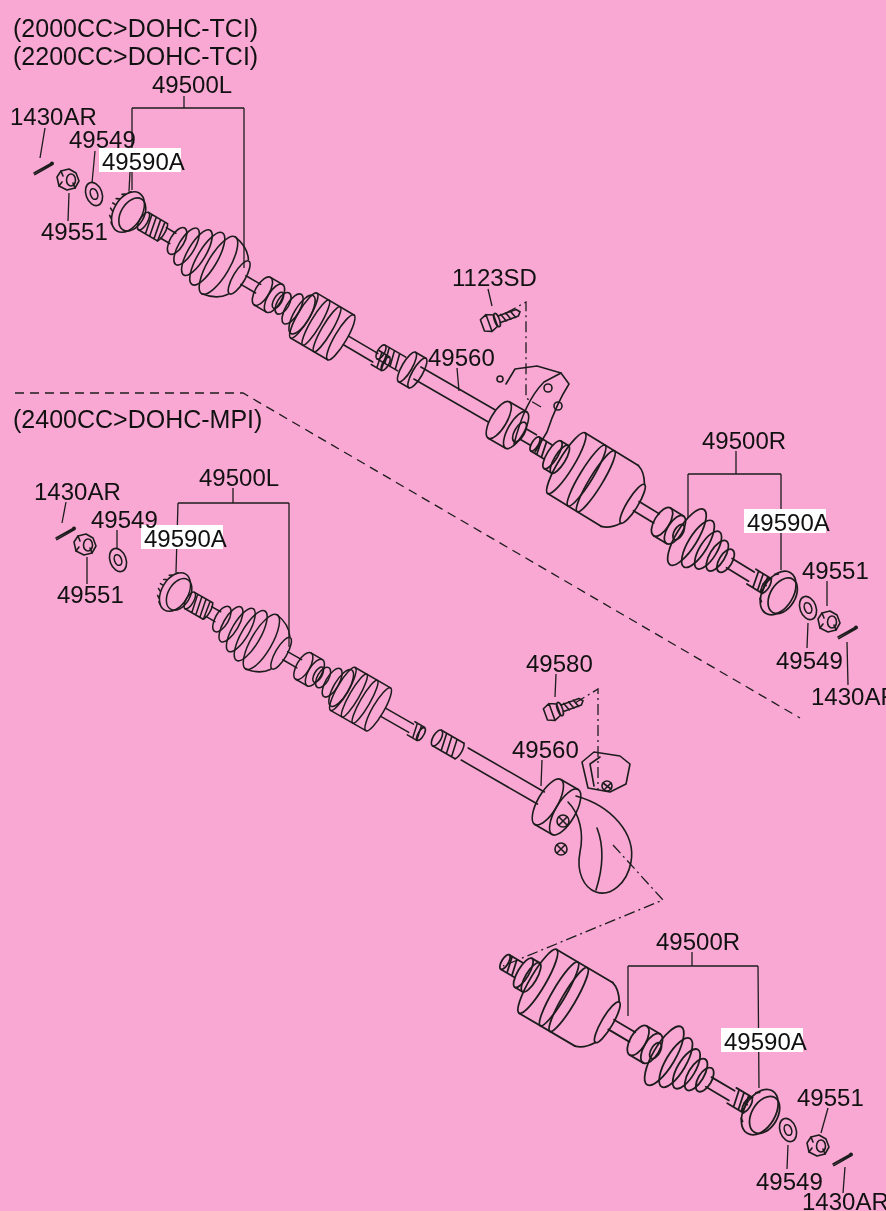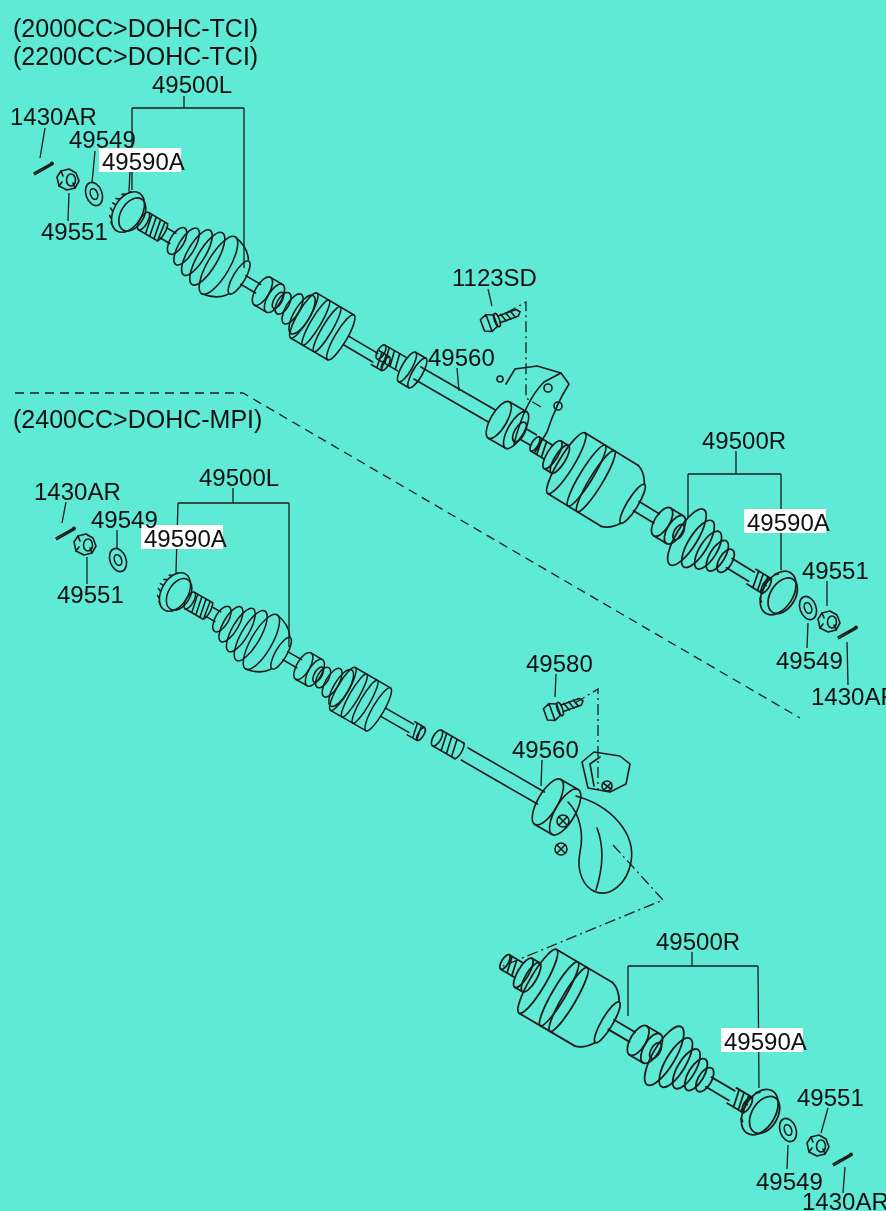--- a/index.html
+++ b/index.html
@@ -1,16 +1,16 @@
 <!DOCTYPE html>
 <html><head>
 <meta charset="utf-8">
 <style>
   html,body{margin:0;padding:0;background:#ffffff;}
-  .stage{position:relative;width:886px;height:1211px;background:#5eead4;overflow:hidden;}
+  .stage{position:relative;width:886px;height:1211px;background:#f9a8d4;overflow:hidden;}
   svg{display:block;}
   .lbl{font-family:"Liberation Sans","DejaVu Sans",sans-serif;font-size:24px;fill:#111;}
   .hdr{font-family:"Liberation Sans","DejaVu Sans",sans-serif;font-size:25px;fill:#111;}
   .art{stroke:#1c1c1c;fill:none;stroke-width:1.6;stroke-linecap:round;stroke-linejoin:round;}
   .lead{stroke:#1c1c1c;fill:none;stroke-width:1.3;}
   .dash{stroke-dasharray:9 6;}
   .dashdot{stroke-dasharray:11 4 2 4;}
 </style>
 </head>
 <body>

